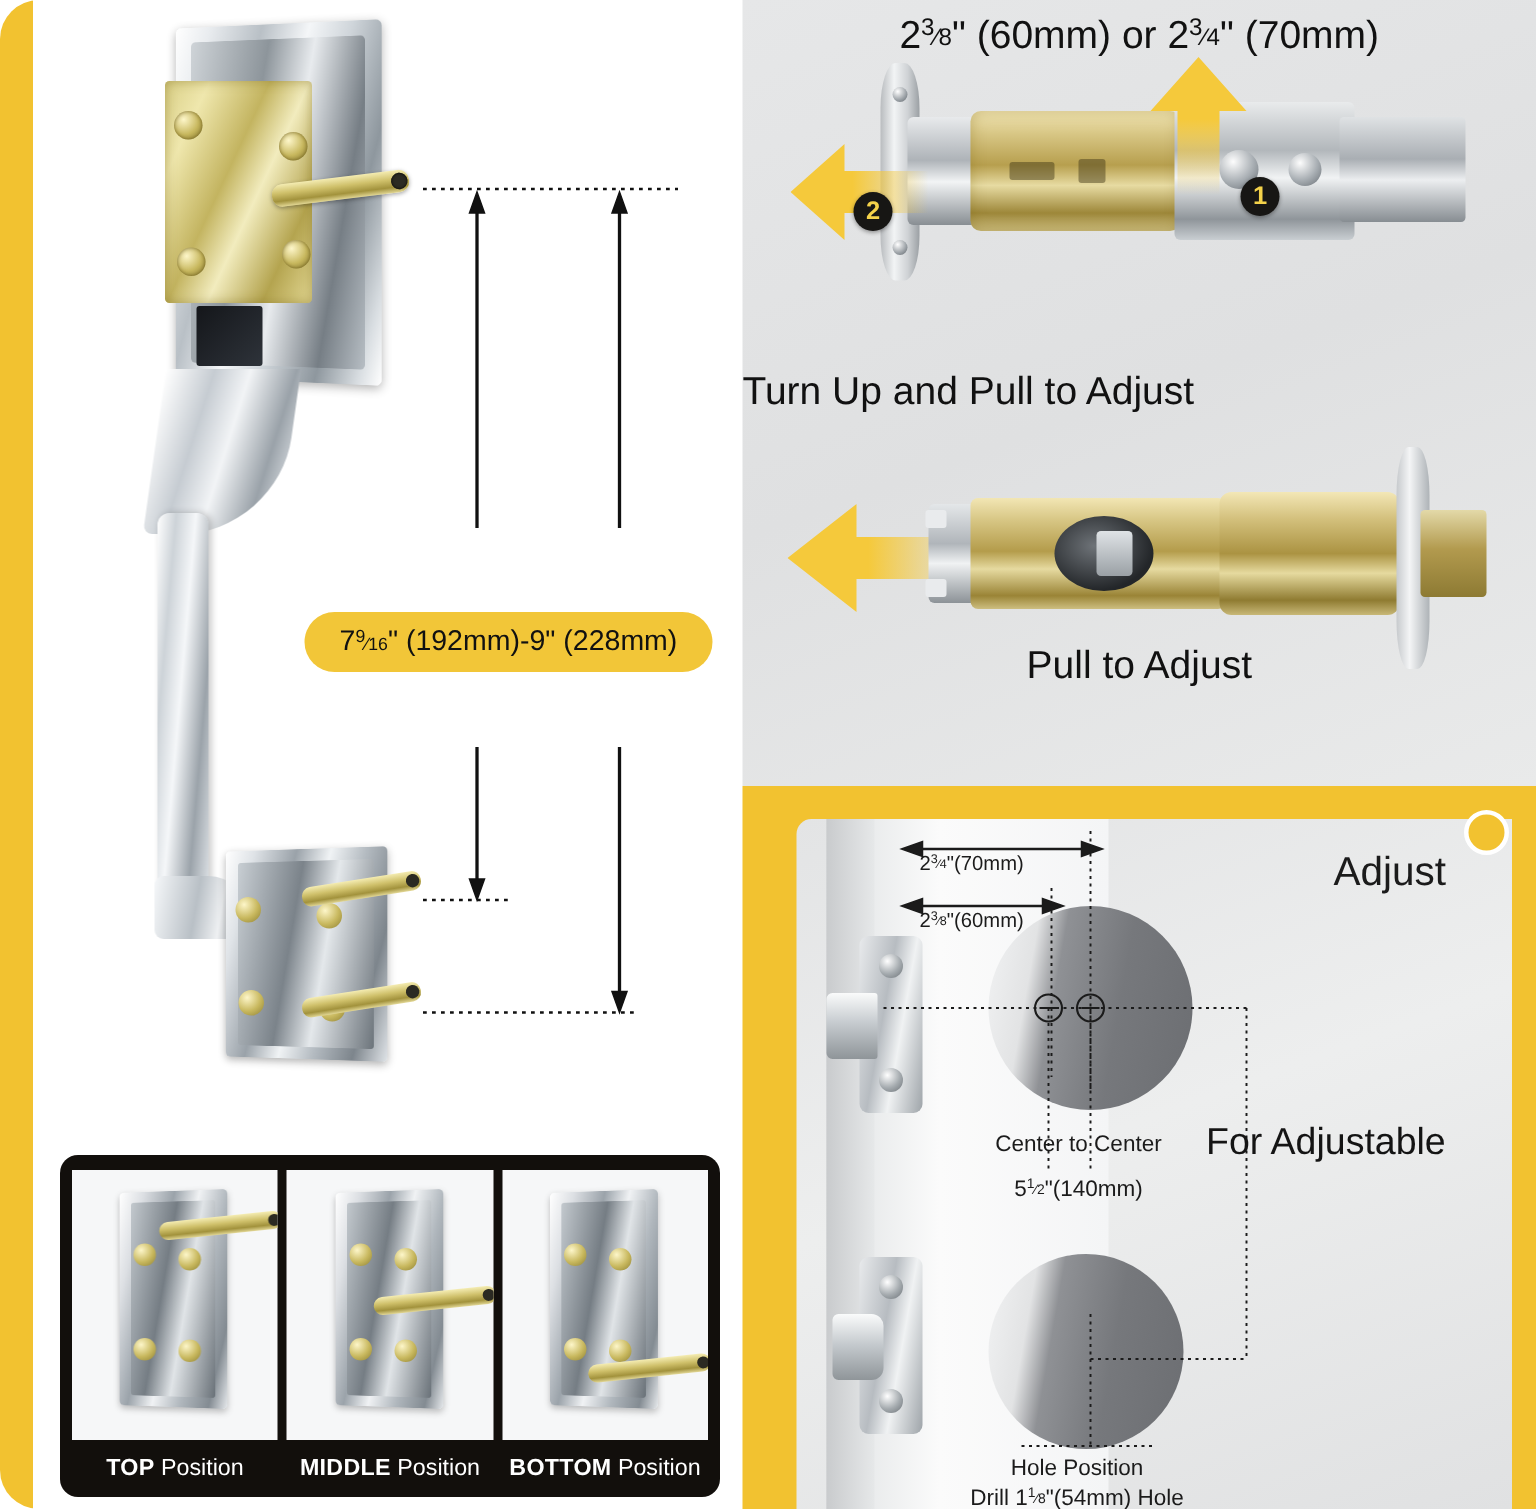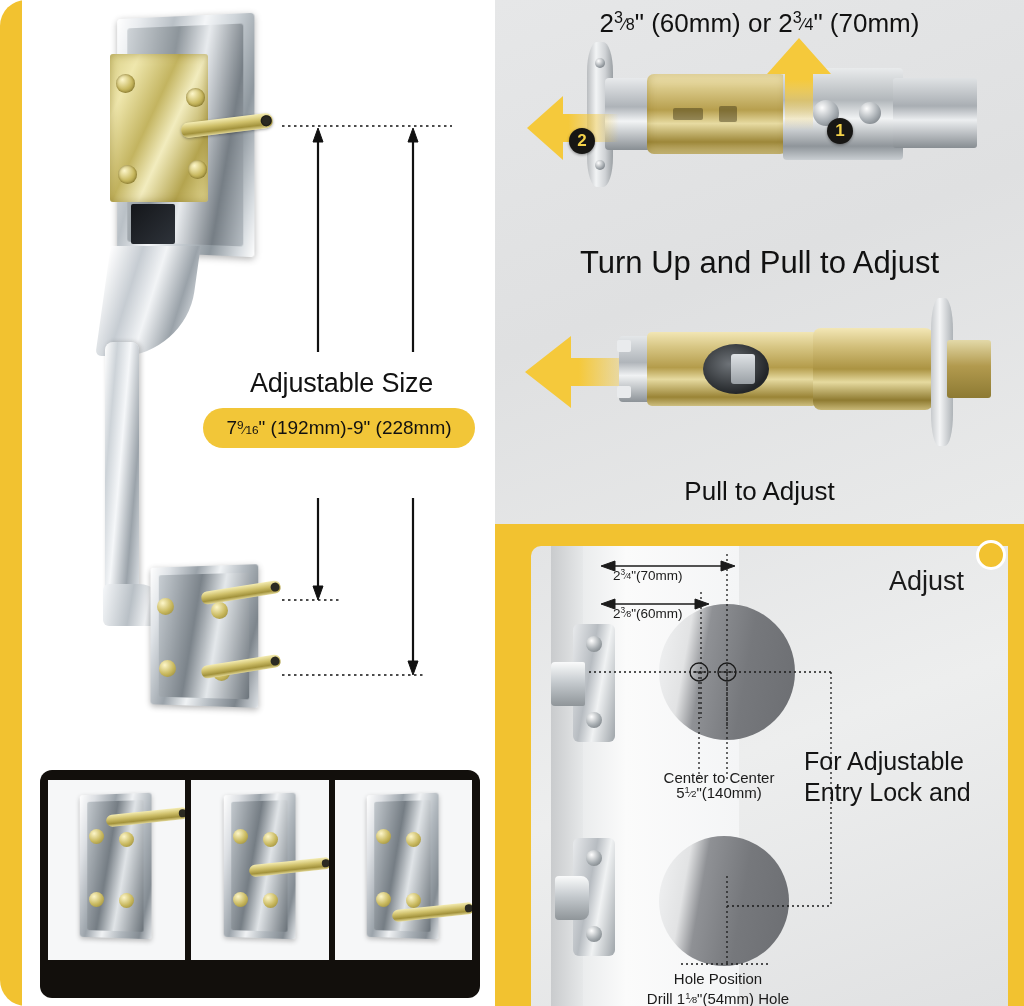--- a/index.html
+++ b/index.html
@@ -179,24 +179,24 @@
     position: absolute; left: 495px; top: 0;
     width: 529px; height: 524px;
     background: linear-gradient(160deg,#e6e7e8,#dfe0e1 50%,#e9eaea);
   }
   .rt-head {
     position: absolute; top: 8px; left: 0; width: 100%;
     text-align: center; font-size: 26px; color: #111;
   }
   .rt-cap1 {
     position: absolute; top: 245px; left: 0; width: 100%;
-    text-align: center; font-size: 31px; color: #111;
+    text-align: left; font-size: 26px; color: #111;
   }
   .rt-cap2 {
-    position: absolute; top: 476px; left: 0; width: 100%;
+    position: absolute; top: 428px; left: 0; width: 100%;
     text-align: center; font-size: 26px; color: #111;
   }
 
   
   .latch1 { position: absolute; left: 92px; top: 48px; width: 420px; height: 140px; }
   .faceplate {
     position:absolute; left:0; top:-6px; width:26px; height:145px;
     background: linear-gradient(90deg,#b9bcbf,#f2f4f5 35%,#cfd2d5 70%,#9ba0a4);
     border-radius: 10px/30px;
   }
@@ -374,21 +374,20 @@
         <line x1="318" y1="498" x2="318" y2="592" stroke-width="2.2"></line>
         <polygon points="318,600 313,586 323,586"></polygon>
 
         <line x1="413" y1="136" x2="413" y2="352" stroke-width="2.2"></line>
         <polygon points="413,128 408,142 418,142"></polygon>
         <line x1="413" y1="498" x2="413" y2="667" stroke-width="2.2"></line>
         <polygon points="413,675 408,661 418,661"></polygon>
       </g>
     </svg>
 
-    <div class="adj-title">Adjustable Size</div>
 
     <div class="adj-badge">
       <span>7</span>
         <span class="frac"><sup>9</sup>⁄<sub>16</sub></span>
         <span>" (192mm)</span>
         <span> - </span>
         <span>9" (228mm)</span>
     </div>
 
     <div class="pos-strip">
@@ -417,20 +416,25 @@
           <div class="mini-escut">
             <div class="mini-inner"></div>
           </div>
           <div class="mini-screw" style="left:30%;top:27%"></div>
           <div class="mini-screw" style="left:52%;top:29%"></div>
           <div class="mini-screw" style="left:30%;top:62%"></div>
           <div class="mini-screw" style="left:52%;top:63%"></div>
           <div class="mini-spindle" style="left:42%;top:70%;width:60%"></div>
         </div>
       </div>
+      <div class="pos-labels">
+        <div class="pos-label"><b>TOP</b><span> Position</span></div>
+        <div class="pos-label"><b>MIDDLE</b><span> Position</span></div>
+        <div class="pos-label"><b>BOTTOM</b><span> Position</span></div>
+      </div>
     </div>
   </div>
 
   <div class="right-top">
 
     <div class="rt-head">
       <span>2</span><span class="frac"><sup>3</sup>⁄<sub>8</sub></span><span>" (60mm) or 2</span><span class="frac"><sup>3</sup>⁄<sub>4</sub></span><span>" (70mm)</span>
     </div>
 
     <div class="latch1">
@@ -543,33 +547,32 @@
         </g>
       </svg>
 
       <div class="dim-label" style="left:82px;top:22px">
         <span>2</span><span class="frac"><sup>3</sup>⁄<sub>4</sub></span><span>"(70mm)</span>
       </div>
       <div class="dim-label" style="left:82px;top:60px">
         <span>2</span><span class="frac"><sup>3</sup>⁄<sub>8</sub></span><span>"(60mm)</span>
       </div>
 
-      <div class="ctr-label" style="left:88px;top:223px;width:200px">Center to Center</div>
+      <div class="ctr-label" style="left:88px;top:208px;width:200px">Center to Center</div>
       <div class="ctr-label" style="left:88px;top:238px;width:200px">
         <span>5</span><span class="frac"><sup>1</sup>⁄<sub>2</sub></span><span>"(140mm)</span>
       </div>
 
       <div class="hd-label" style="left:72px;top:424px;width:230px">Hole Position</div>
       <div class="hd-label" style="left:62px;top:444px;width:250px">
         <span>Drill 1</span><span class="frac"><sup>1</sup>⁄<sub>8</sub></span><span>"(54mm) Hole</span>
       </div>
 
       <div class="dim-label" style="right:44px;top:20px;font-size:27px">Adjust</div>
 
       <div class="br-text">
         <div>For Adjustable</div>
-        <div>Entry Lock and</div>
       </div>
     </div>
     <div class="corner-dot"></div>
   </div>
 
 </div>
 
 </body></html>

